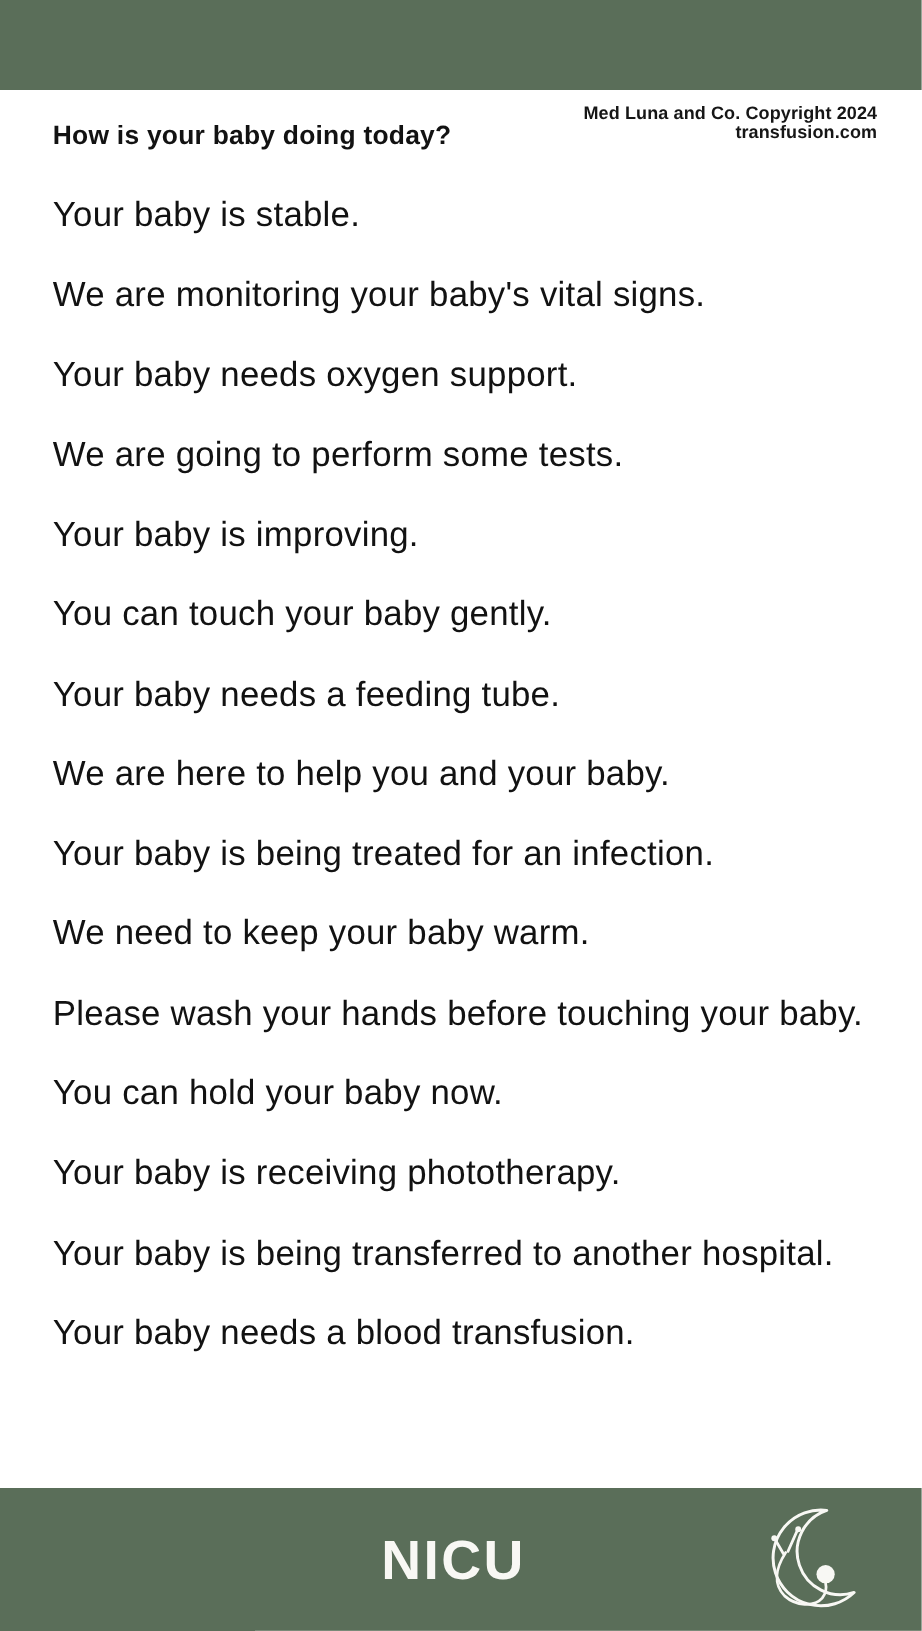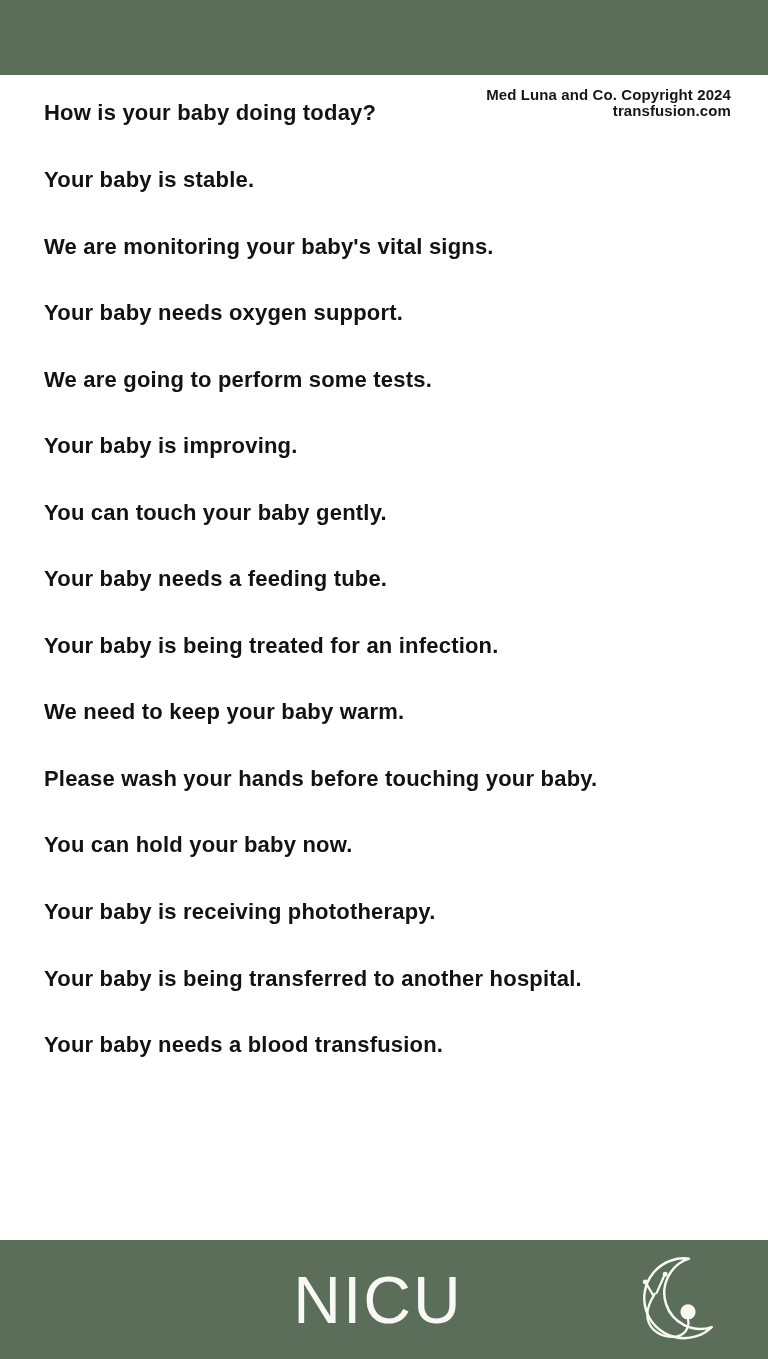--- a/index.html
+++ b/index.html
@@ -49,37 +49,37 @@
   .phrase-list{
     position:absolute;
     left:44px;top:146.7px;right:20px;
     display:flex;
     flex-direction:column;
   }
   .phrase{
     height:66.55px;
     display:flex;
     align-items:center;
-    font-size:22px;
-    font-weight:bold;
+    font-size:29px;
+    font-weight:normal;
     letter-spacing:0.2px;
     white-space:nowrap;
   }
 
   .footer-content{
     position:absolute;
     left:0;top:1240px;
     width:768px;height:119px;
     display:flex;
     align-items:center;
     justify-content:center;
   }
   .nicu-wordmark{
-    font-size:66px;
-    font-weight:normal;
+    font-size:46px;
+    font-weight:bold;
     letter-spacing:2px;
     color:var(--footer-ink);
     transform:translateX(-6px);
   }
   .footer-logo{
     position:absolute;
     right:42px;
     top:1252px;
     width:95px;height:95px;
   }
@@ -97,20 +97,21 @@
 <div class="page-title">How is your baby doing today?</div>
 
 <div class="phrase-list">
     <div class="phrase">Your baby is stable.</div>
     <div class="phrase">We are monitoring your baby's vital signs.</div>
     <div class="phrase">Your baby needs oxygen support.</div>
     <div class="phrase">We are going to perform some tests.</div>
     <div class="phrase">Your baby is improving.</div>
     <div class="phrase">You can touch your baby gently.</div>
     <div class="phrase">Your baby needs a feeding tube.</div>
+    <div class="phrase">We are here to help you and your baby.</div>
     <div class="phrase">Your baby is being treated for an infection.</div>
     <div class="phrase">We need to keep your baby warm.</div>
     <div class="phrase">Please wash your hands before touching your baby.</div>
     <div class="phrase">You can hold your baby now.</div>
     <div class="phrase">Your baby is receiving phototherapy.</div>
     <div class="phrase">Your baby is being transferred to another hospital.</div>
     <div class="phrase">Your baby needs a blood transfusion.</div>
   </div>
 
 <div class="band bottom"></div>

